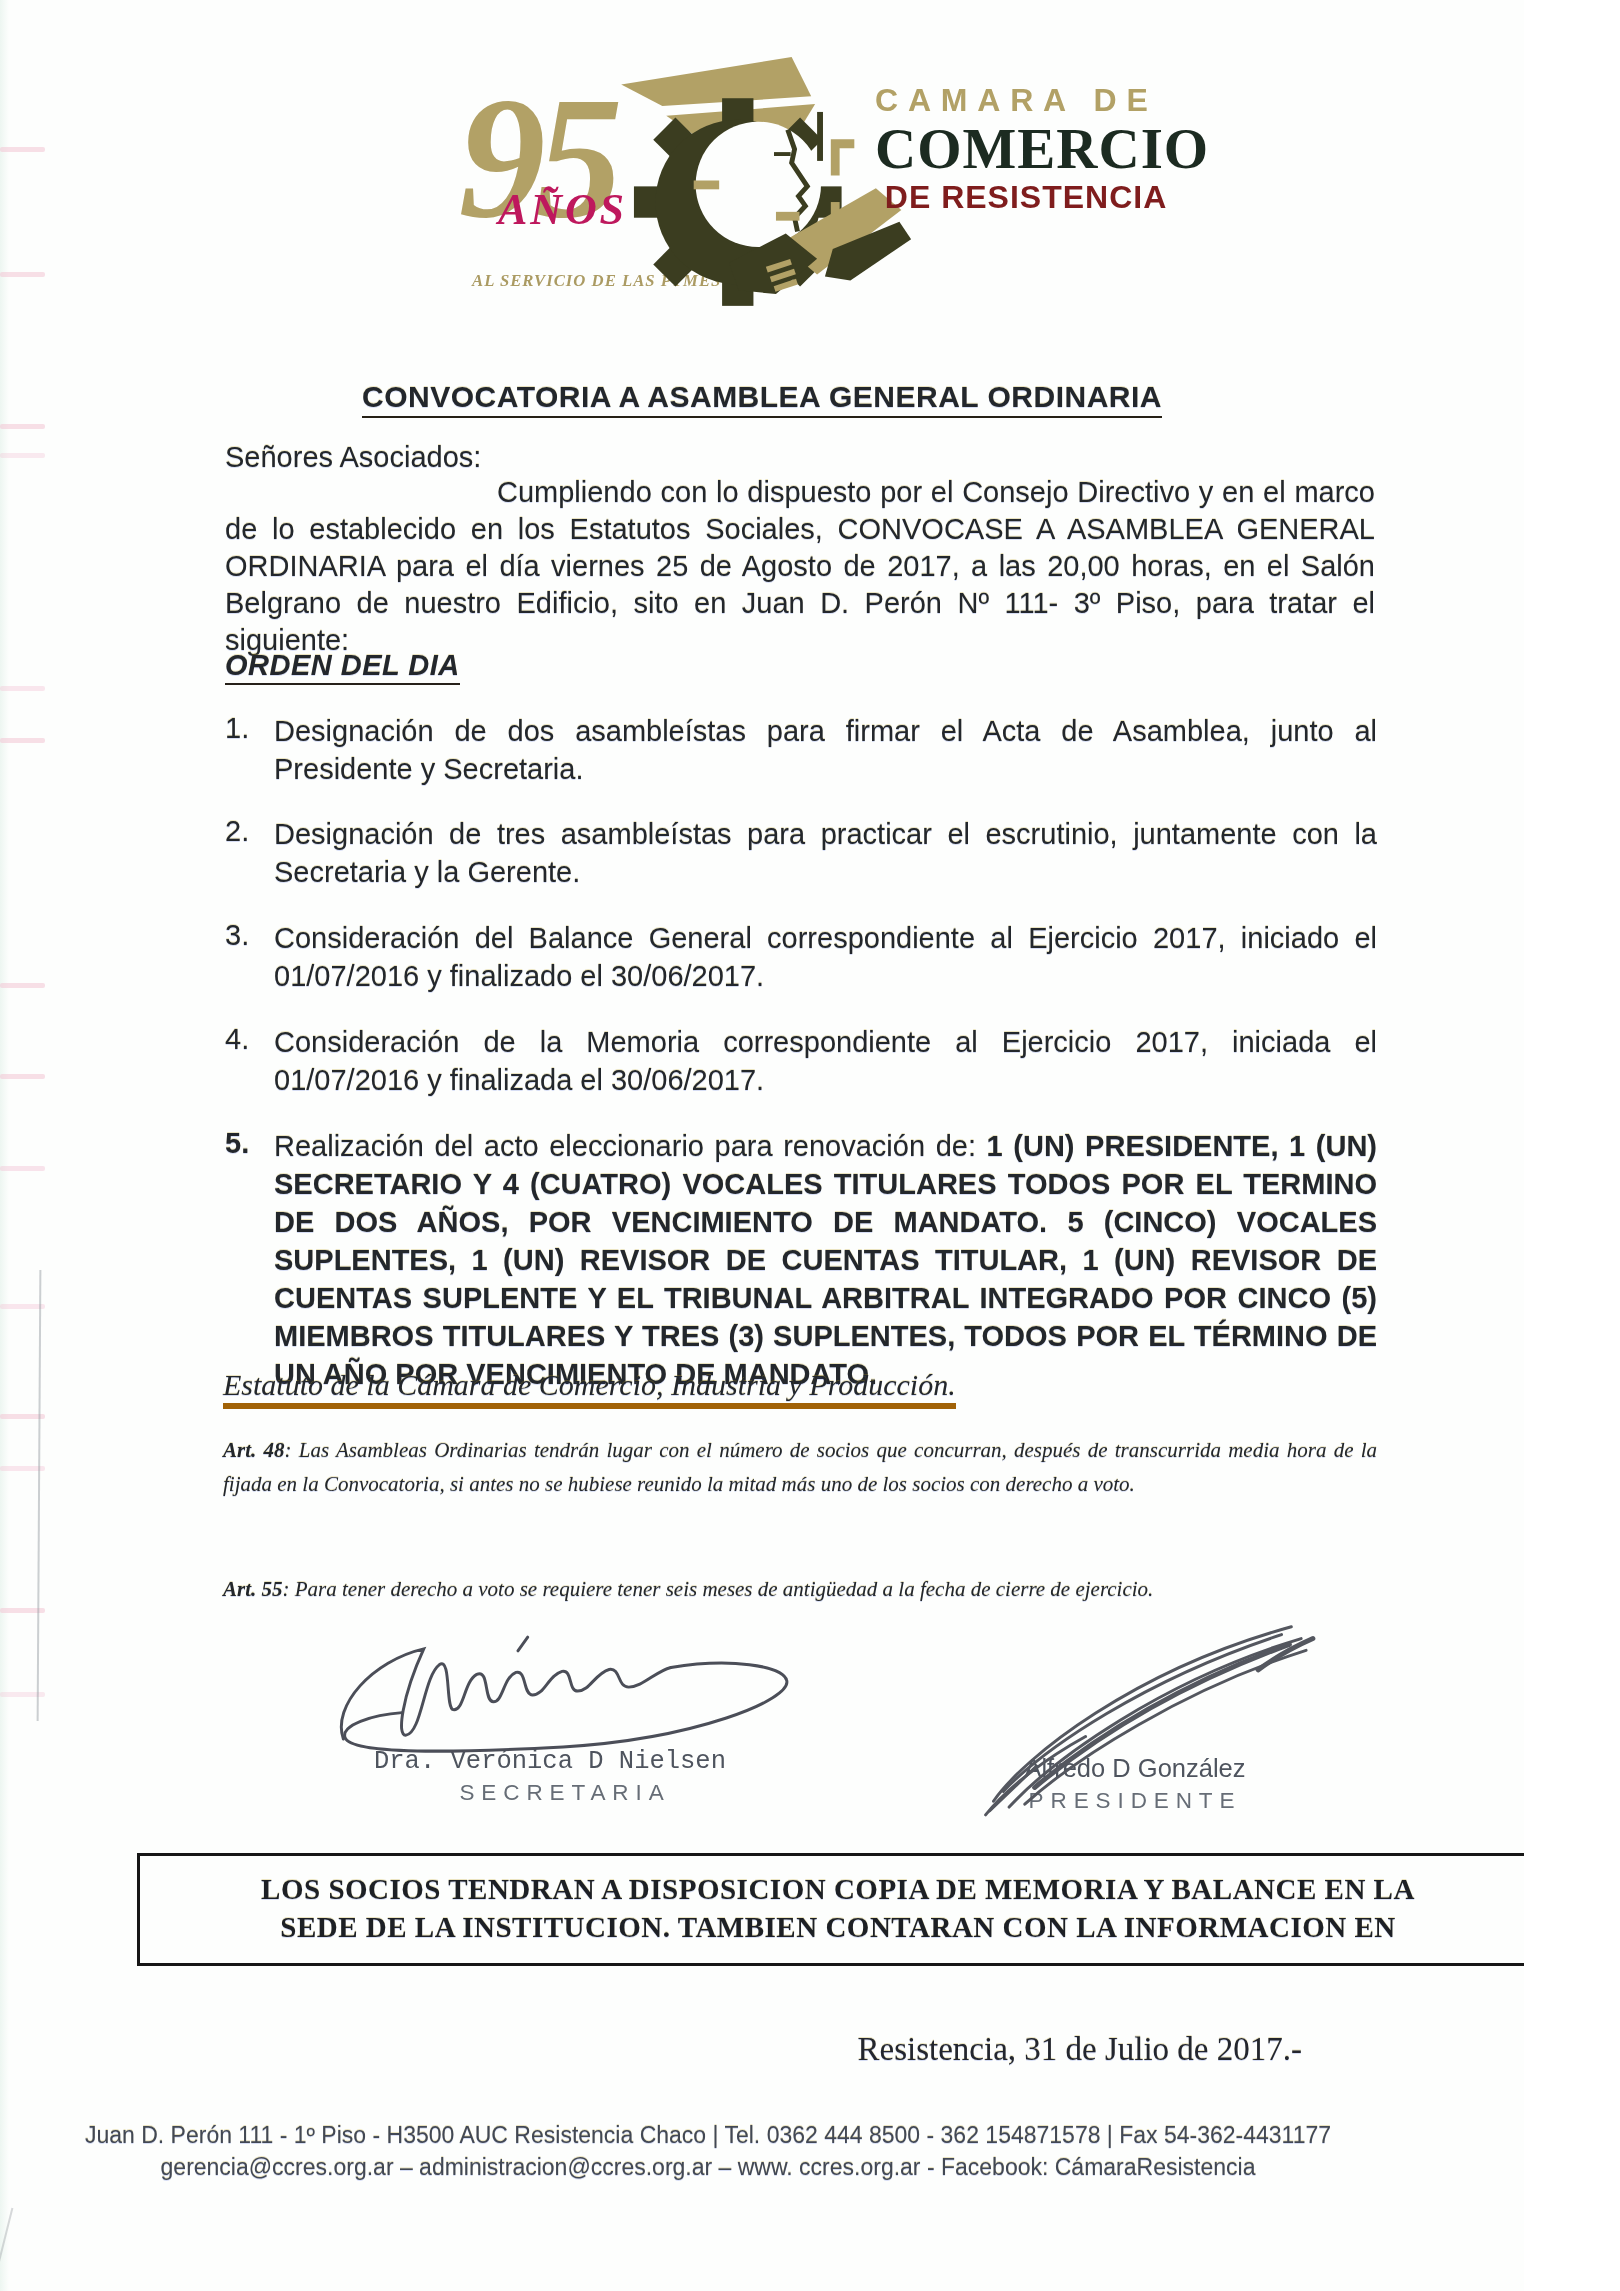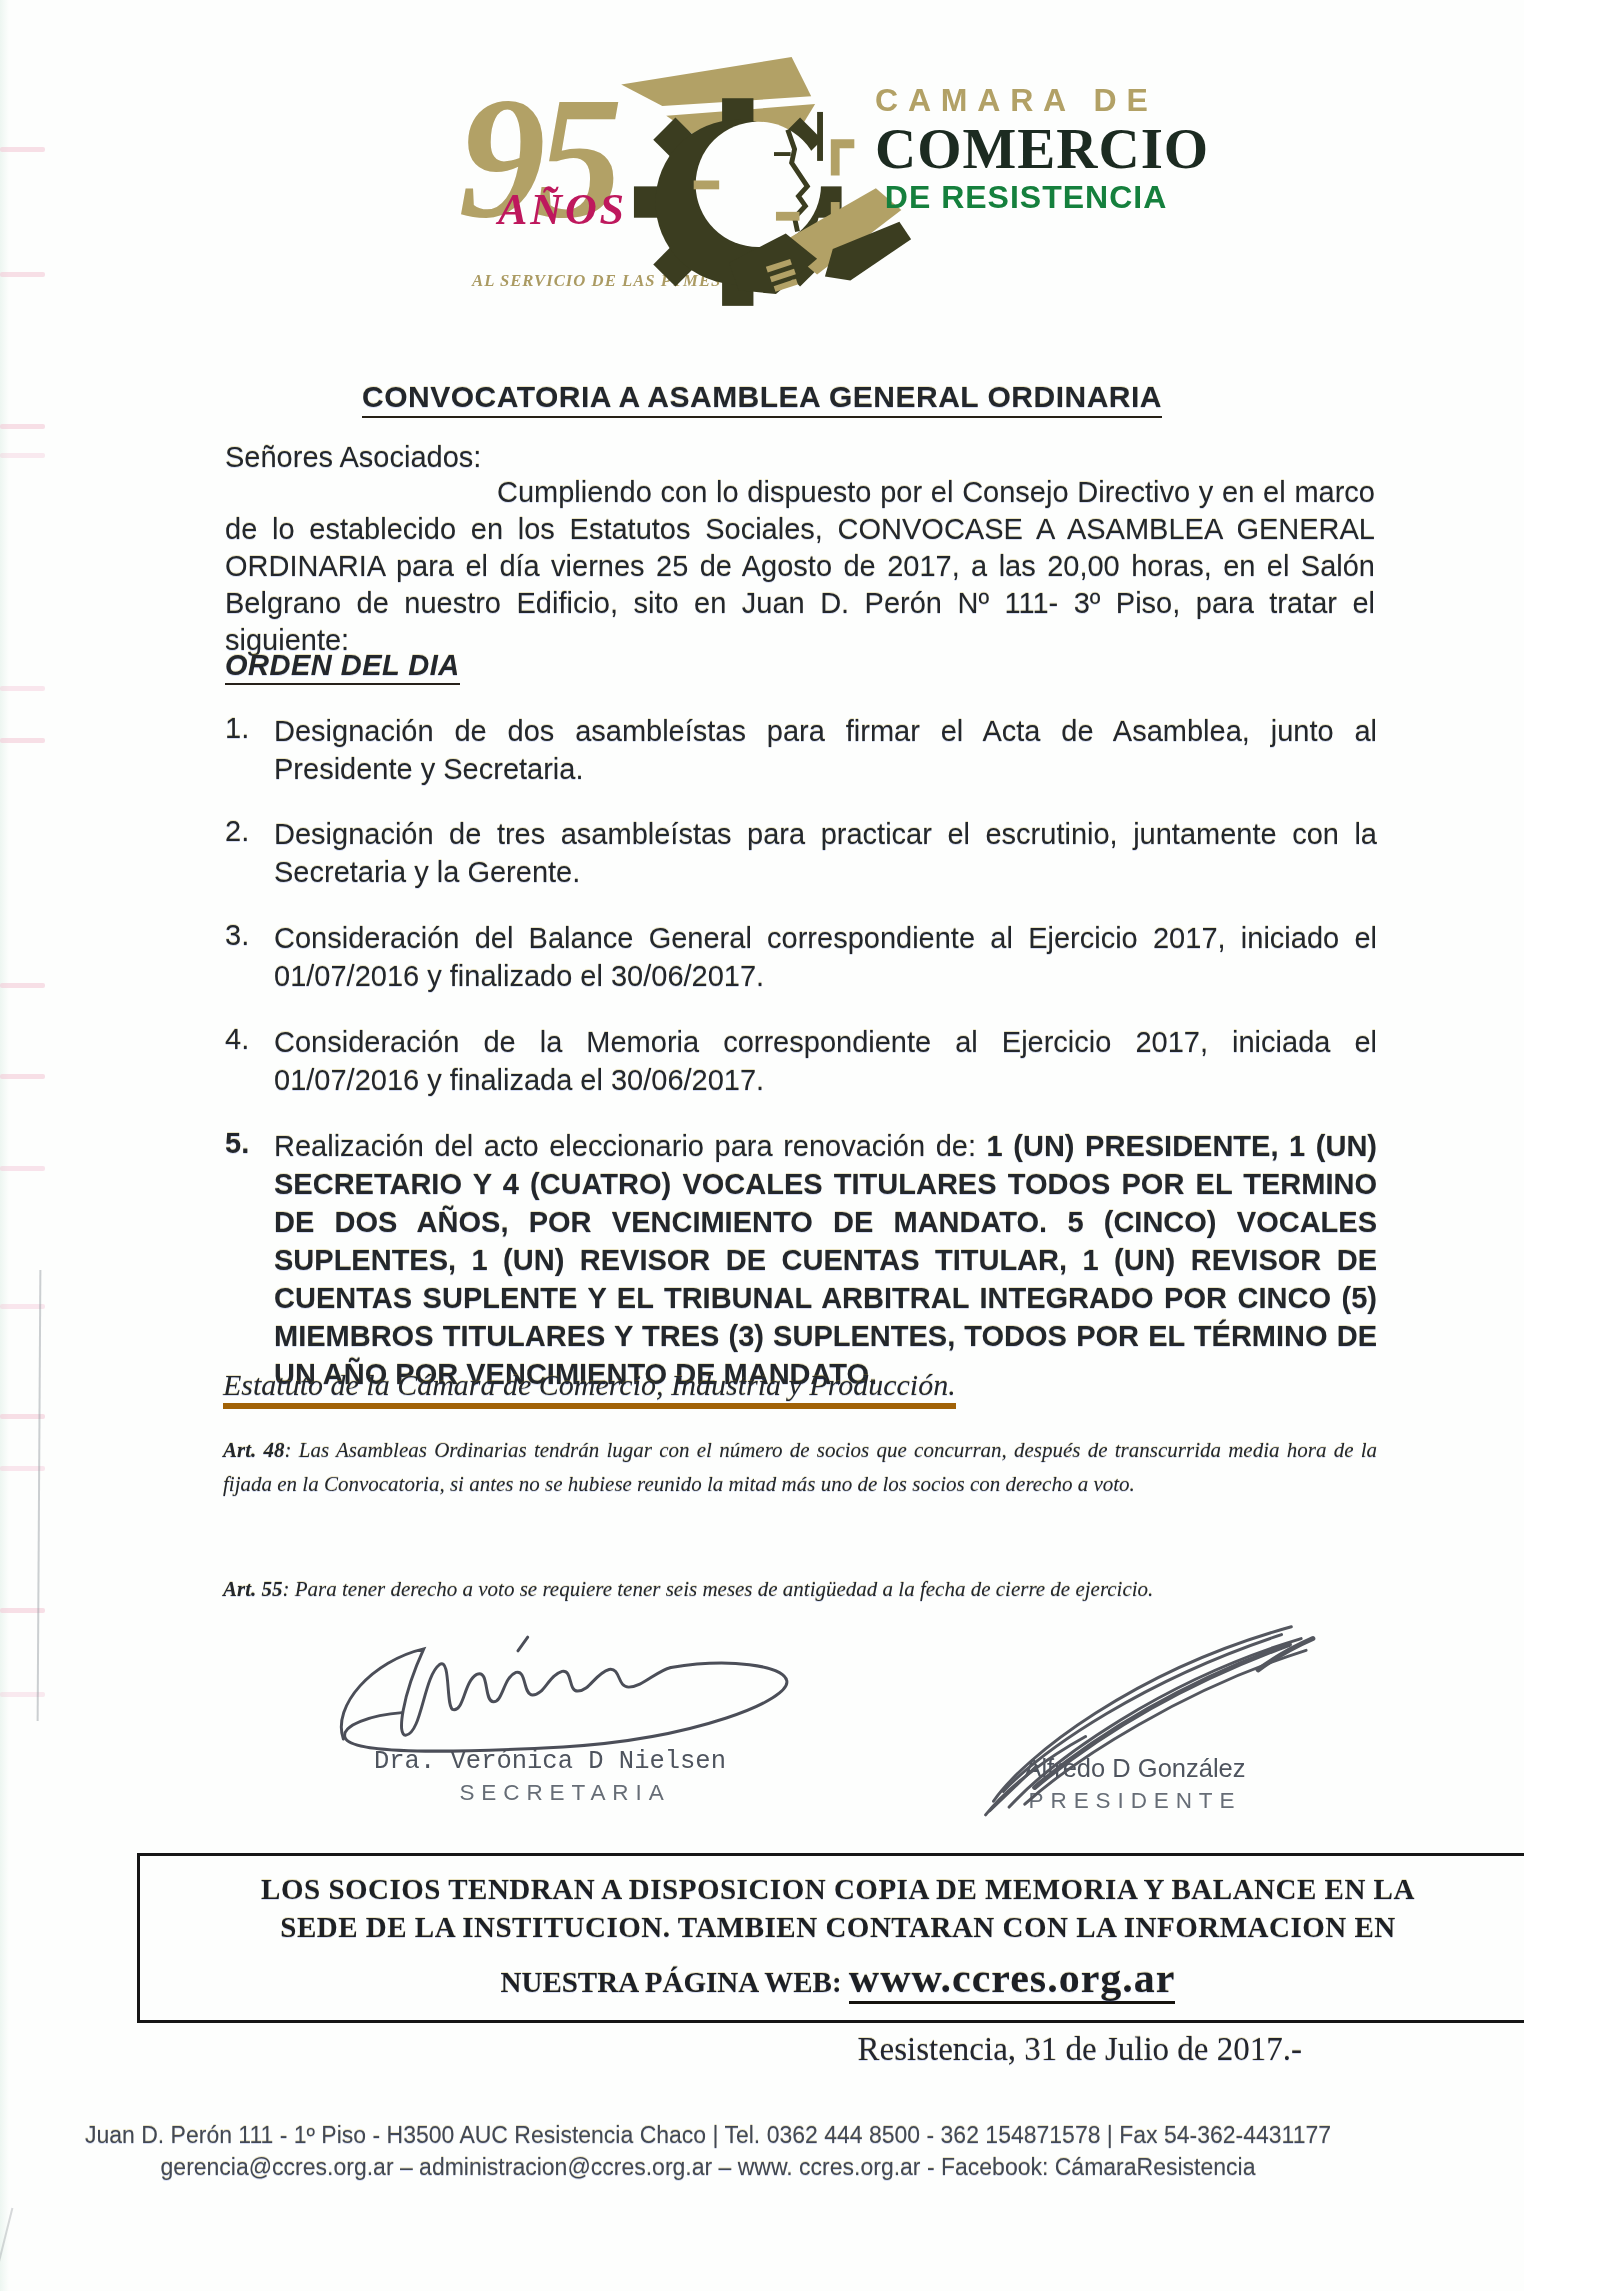--- a/index.html
+++ b/index.html
@@ -19,21 +19,21 @@
   .logo-95{position:absolute;left:21.6px;top:-23.5px;font-family:"Liberation Serif",serif;
            font-style:italic;font-weight:700;font-size:174px;line-height:1.45;color:#b2a166;letter-spacing:-9.8px;}
   .logo-anos{position:absolute;left:61px;top:129px;font-family:"Liberation Serif",serif;
            font-style:italic;font-weight:700;font-size:44px;color:#be185d;letter-spacing:2.9px;}
   .logo-tagline{position:absolute;left:35px;top:216px;font-family:"Liberation Serif",serif;
            font-style:italic;font-weight:700;font-size:16.7px;color:#ab9b63;letter-spacing:1px;white-space:nowrap;}
   .logo-gear{position:absolute;left:147px;top:0;}
   .logo-text{position:absolute;left:438px;top:27.4px;white-space:nowrap;}
   .org1{font-weight:700;font-size:32px;letter-spacing:9.8px;color:#b2a166;}
   .org2{font-family:"Liberation Serif",serif;font-weight:700;font-size:57px;line-height:1.05;color:#1c2b21;letter-spacing:1px;}
-  .org3{font-weight:700;font-size:32px;color:#15803d;letter-spacing:1px;margin-left:9.8px;}
+  .org3{font-weight:700;font-size:32px;color:#7f1d1d;letter-spacing:1px;margin-left:9.8px;}
 
   
   .doc-title{position:absolute;left:225px;right:225px;top:380px;text-align:center;}
   .doc-title span{font-size:30px;font-weight:700;border-bottom:2.9px solid #262116;padding-bottom:2.9px;letter-spacing:0.5px;}
   .salutation{position:absolute;left:225px;top:441px;font-size:29px;}
   .intro{position:absolute;left:225px;right:149px;top:474px;font-size:29px;line-height:37px;
          text-align:justify;text-indent:272px;}
   .agenda-head{position:absolute;left:225px;right:209px;top:649px;text-align:left;}
   .agenda-head span{font-size:29px;font-weight:700;font-style:italic;border-bottom:2.9px solid #27211a;padding-bottom:2px;letter-spacing:0.5px;}
   .agenda-item{position:absolute;left:225px;right:147px;display:flex;}
@@ -211,23 +211,20 @@
       <path d="M24 206 L 72 160"></path>
       <path d="M20 210 C 42 182 82 152 122 130"></path>
       <path d="M70 182 C 142 122 232 72 330 36" stroke-width="5"></path>
       <path d="M298 62 C 320 46 338 37 354 30" stroke-width="5"></path>
     </g>
   </svg>
 
   <div class="notice scan">
     <div class="ln">LOS SOCIOS TENDRAN A DISPOSICION COPIA DE MEMORIA Y BALANCE EN LA</div>
     <div class="ln">SEDE DE LA INSTITUCION. TAMBIEN CONTARAN CON LA INFORMACION EN</div>
-    <div class="web">
-      <span>NUESTRA PÁGINA WEB: </span><span class="url">www.ccres.org.ar</span>
-    </div>
   </div>
 
   <div class="dateline scan">Resistencia, 31 de Julio de 2017.-</div>
 
   <div class="footer scan">
     <div>Juan D. Perón 111 - 1º Piso - H3500 AUC Resistencia Chaco | Tel. 0362 444 8500 - 362 154871578 | Fax 54-362-4431177</div>
     <div>gerencia@ccres.org.ar – administracion@ccres.org.ar – www. ccres.org.ar - Facebook: CámaraResistencia</div>
   </div>
 
 </div>

